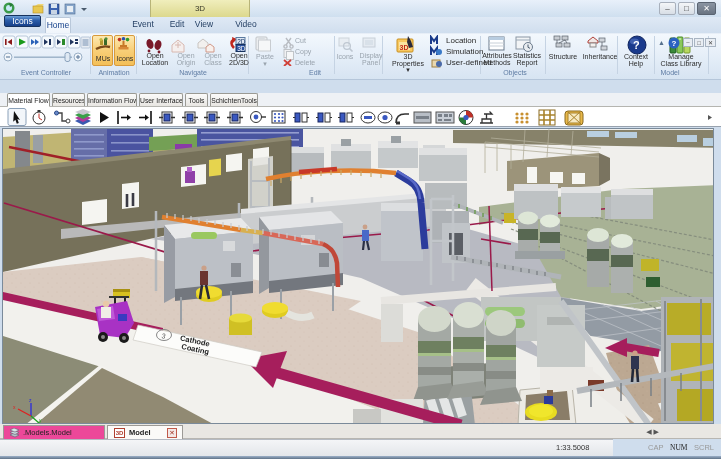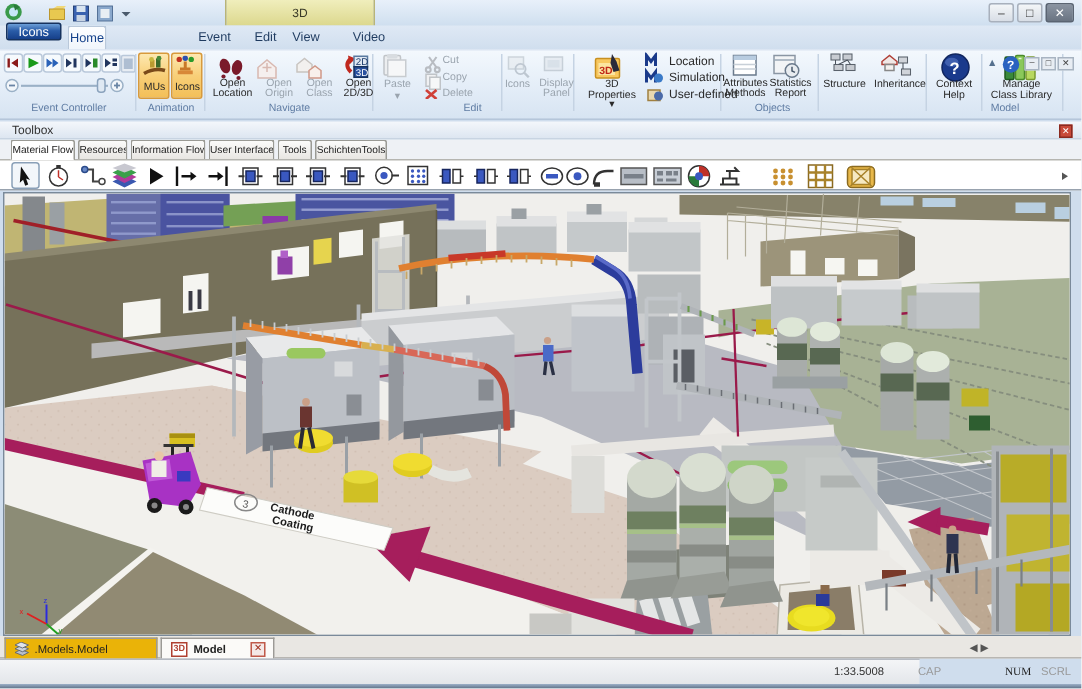--- a/index.html
+++ b/index.html
@@ -20,21 +20,21 @@
 
 #tbxhead{position:absolute;left:0;top:81px;width:721px;height:12px;background:linear-gradient(#f4f7fb,#dde6f1);border-bottom:1px solid #c8d4e2;font-size:8px;color:#333;padding-left:8px;line-height:12px;}
 #tbxtabs{position:absolute;left:0;top:93px;width:721px;height:13px;background:#eef1f5;}
 .ttab{position:absolute;top:0;height:13px;background:linear-gradient(#fbfbfa,#e8e6e2);border:1px solid #9a9a94;border-bottom:none;border-radius:2px 2px 0 0;font-size:6.8px;color:#222;text-align:center;line-height:13px;white-space:nowrap;overflow:hidden;}
 .ttab.act{background:#fff;border-bottom:1px solid #fff;height:14px;z-index:2;font-size:6.8px;}
 #tbxicons{position:absolute;left:0;top:106px;width:721px;height:21px;background:#fff;border-top:1px solid #b5b5b0;border-bottom:1px solid #98a2ae;}
 
 #vp{position:absolute;left:2px;top:128px;width:712px;height:296px;background:#f0efec;border:1px solid #7a8a9a;overflow:hidden;}
 
 #doctabs{position:absolute;left:0;top:424px;width:721px;height:15px;background:#e9e7e3;border-bottom:1px solid #b8b6b2;}
-.dtab{position:absolute;top:1px;height:14px;background:#eab308;border:1px solid #9c9a96;border-bottom:none;font-size:7.5px;color:#222;line-height:13px;}
+.dtab{position:absolute;top:1px;height:14px;background:#ec4899;border:1px solid #9c9a96;border-bottom:none;font-size:7.5px;color:#222;line-height:13px;}
 
 #status{position:absolute;left:0;top:439px;width:613px;height:17px;background:linear-gradient(#f4f5f7,#e3e6ea);border-top:1px solid #b5bac2;font-size:7.5px;color:#333;}
 #botborder{position:absolute;left:0;top:456px;width:721px;height:3px;background:linear-gradient(#9cb0c8,#5f7288);}
 </style></head>
 <body>
 <div id="win">
   <div id="titlebar"></div>
   <svg style="position:absolute;left:3px;top:2px;" width="95" height="13" viewBox="0 0 95 13">
     <circle cx="6" cy="6" r="5.5" fill="#3a9a4a"></circle>
       <path d="M3 6a3 3 0 0 1 6 0a3 3 0 0 1-6 0" fill="#c8e8f8"></path>
@@ -270,21 +270,20 @@
     <div style="position:absolute;left:658px;top:6px;font-size:7px;color:#55708e;">▲</div>
     <svg style="position:absolute;left:668px;top:4px;" width="12" height="12" viewBox="0 0 12 12">
         <circle cx="6" cy="6" r="5.5" fill="#2a62c0"></circle>
         <text x="3.4" y="9" font-size="8" font-weight="bold" fill="#fff" font-family="Liberation Sans">?</text>
       </svg>
     <div style="position:absolute;left:683px;top:5px;width:10px;height:9px;background:#e8edf3;border:1px solid #a8b4c2;font-size:6px;line-height:7px;text-align:center;color:#444;">–</div>
     <div style="position:absolute;left:694px;top:5px;width:10px;height:9px;background:#e8edf3;border:1px solid #a8b4c2;font-size:6px;line-height:8px;text-align:center;color:#444;">□</div>
     <div style="position:absolute;left:705px;top:5px;width:11px;height:9px;background:#e8edf3;border:1px solid #a8b4c2;font-size:6px;line-height:8px;text-align:center;color:#444;">✕</div>
   </div>
 
-  <div id="tbxhead">Toolbox<span style="position:absolute;right:6px;top:2px;width:9px;height:9px;background:#c84a3a;border:1px solid #8a2a20;color:#fff;font-size:6px;line-height:8px;text-align:center;">✕</span></div>
   <div id="tbxtabs">
     <div class="ttab act" style="left:7px;width:43px;">Material Flow</div>
     <div class="ttab" style="left:52px;width:33px;">Resources</div>
     <div class="ttab" style="left:87px;width:50px;">Information Flow</div>
     <div class="ttab" style="left:139px;width:44px;">User Interface</div>
     <div class="ttab" style="left:185px;width:23px;">Tools</div>
     <div class="ttab" style="left:210px;width:48px;">SchichtenTools</div>
   </div>
   <div id="tbxicons">
   <svg width="719" height="19" viewBox="0 0 719 19" style="position:absolute;left:0;top:1px;">
@@ -772,18 +771,18 @@
         </svg>
       <span style="margin-left:19px;">.Models.Model</span></div>
     <div class="dtab" style="left:107px;width:76px;background:#fbfaf8;">
       <span style="position:absolute;left:6px;top:2px;width:11px;height:10px;background:#fff;border:1px solid #b04030;color:#b04030;font-size:6px;font-weight:bold;line-height:9px;text-align:center;">3D</span>
       <b style="margin-left:21px;">Model</b>
       <span style="position:absolute;right:5px;top:2px;width:10px;height:10px;background:#f4e8e6;border:1px solid #c05a4a;color:#a03020;font-size:6.5px;line-height:8px;text-align:center;">✕</span></div>
     <span style="position:absolute;right:62px;top:4px;font-size:7px;color:#555;">◀&nbsp;▶</span>
   </div>
   <div id="status">
     <span style="position:absolute;left:556px;top:3px;">1:33.5008</span>
-    <span style="position:absolute;left:612px;top:3px;color:#999;text-align:right;">CAP</span>
+    <span style="position:absolute;left:648px;top:3px;color:#999;text-align:right;">CAP</span>
     <span style="position:absolute;left:670px;top:3px;color:#222;font-family:Liberation Serif, serif;">NUM</span>
     <span style="position:absolute;left:694px;top:3px;color:#999;">SCRL</span>
   </div>
   <div id="botborder"></div>
 </div>
 
 </body></html>

